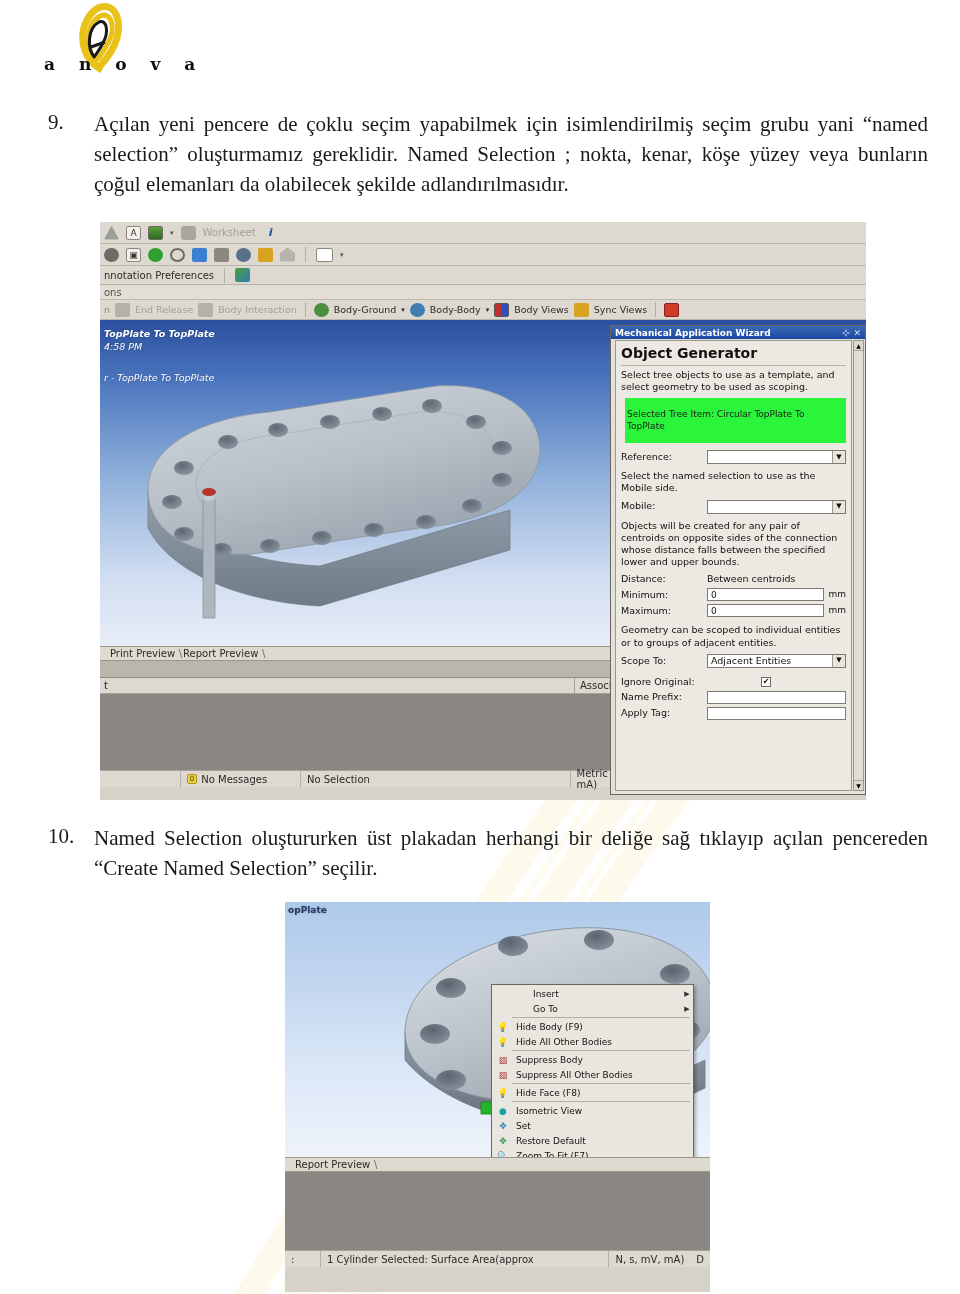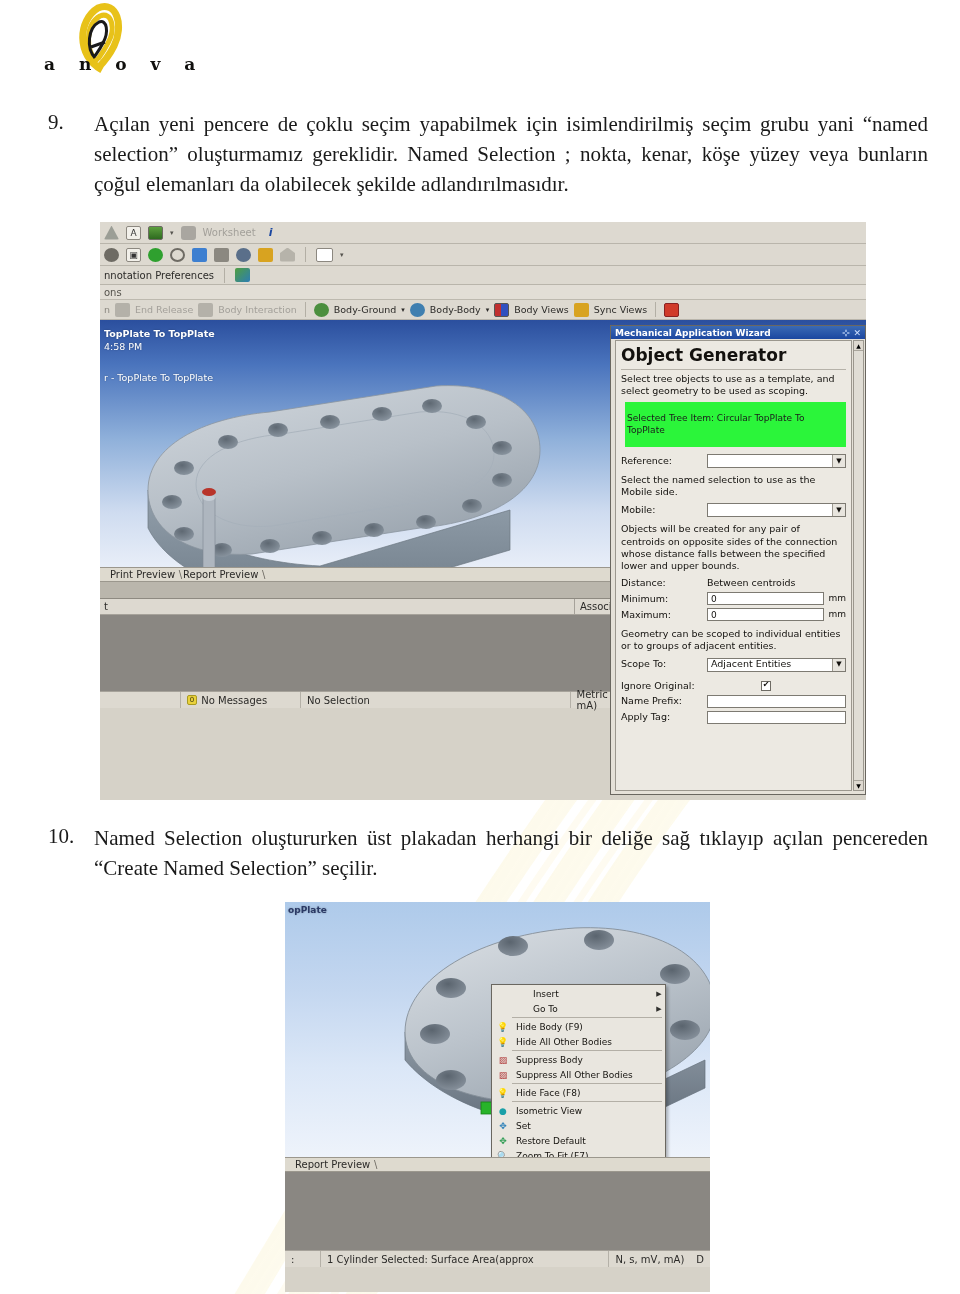--- a/index.html
+++ b/index.html
@@ -56,22 +56,23 @@
   .tb-icon { width:15px; height:14px; border-radius:2px; display:inline-block; position:relative;}
   .tb-sep { width:1px; height:15px; background:#b3afa5; margin:0 3px; }
   .ico-box { border:1px solid #8c8880; background:#f2f0ea; font-size:9px; color:#333;
              display:flex; align-items:center; justify-content:center; }
 
   .menustrip { height:15px; background:#e2ded6; border-bottom:1px solid #bdb9af;
                font-size:10px; color:#55534d; display:flex; align-items:center; padding-left:4px;}
 
   
   .gfx {
-    position:relative; width:100%; height:247px; overflow:hidden;
+    position:relative; width:100%; height:326px; overflow:hidden;
     background:linear-gradient(#2b4f9e 0%, #4a74bd 18%, #8fb0da 48%, #cfdcf0 78%, #e8eef8 100%);
+    font-style:italic;
   }
   .gfx-label { position:absolute; color:#ffffff; font-size:9.5px; font-weight:bold;
                text-shadow:0 0 2px rgba(0,0,0,.3); }
   .gfx-label.thin { font-weight:normal; }
   .ansys-logo {
     position:absolute; right:120px; top:14px; text-align:center; color:#ffffff;
     font-family:"DejaVu Sans", sans-serif;
   }
   .ansys-logo .big { font-size:23px; letter-spacing:2px; font-weight:500; line-height:1; }
   .ansys-logo .rel { font-size:13px; letter-spacing:.5px; margin-top:1px; }
@@ -109,21 +110,21 @@
   .wz-title {
     height:13px; background:linear-gradient(#3b6ab5,#1b47a0);
     color:#fff; font-size:9px; font-weight:bold;
     display:flex; align-items:center; padding:0 4px; gap:4px;
   }
   .wz-title .t { flex:1; }
   .wz-title .ic { font-size:9px; color:#cfe0ff; }
   .wz-body { position:absolute; left:4px; right:13px; top:14px; bottom:3px;
              background:#ece9e2; border:1px solid #9b978e; padding:4px 5px;
              font-size:9.5px; color:#13110e; overflow:hidden; line-height:1.28;}
-  .wz-h { font-weight:bold; font-size:17px; margin-bottom:2px; }
+  .wz-h { font-weight:bold; font-size:14px; margin-bottom:2px; }
   .wz-rule { height:1px; background:#b6b2a9; margin:1px 0 3px; }
   .wz-p { margin:0 0 5px 0; }
   .wz-green { background:#2bf53a; color:#1b1b1b; padding:11px 2px; margin:0 0 7px 4px; font-size:9px;}
   .wz-row { display:flex; align-items:center; margin-bottom:3px; }
   .wz-lab { width:86px; flex:none; }
   .wz-input { flex:1; height:13px; background:#ffffff; border:1px solid #7d7a72; }
   .wz-combo { flex:1; height:14px; background:#ffffff; border:1px solid #7d7a72;
               display:flex; align-items:center; justify-content:space-between; padding-left:3px; font-size:9.5px;}
   .wz-combo .arw { width:13px; height:100%; display:flex; align-items:center; justify-content:center;
                    border-left:1px solid #9c988f; background:#e8e5de; font-size:7px; }
@@ -137,21 +138,21 @@
                     font-size:6px; display:flex; align-items:center; justify-content:center; }
   .wz-scroll .btn.bot { position:absolute; bottom:0; width:100%; border-top:1px solid #a9a59c; border-bottom:none;}
 
   
   #shot2 { left:285px; top:902px; width:425px; height:390px; border:none; }
   .gfx2 {
     position:relative; width:100%; height:255px; overflow:hidden;
     background:linear-gradient(#aecaea 0%, #c4d7f0 35%, #dbe7f7 65%, #eef3fb 100%);
   }
   .ctx-menu {
-    position:absolute; left:206px; top:82px; width:175px;
+    position:absolute; left:206px; top:82px; width:203px;
     background:#e9e6df; border:1px solid #6a6760; z-index:12;
     font-family:"DejaVu Sans", sans-serif; font-size:9px; color:#15130f;
     box-shadow:2px 2px 3px rgba(0,0,0,.28);
     padding:1px 0;
   }
   .ctx-item { height:15px; display:flex; align-items:center; padding-left:3px; gap:4px; position:relative;}
   .ctx-item .gl { width:16px; text-align:center; font-size:9px; flex:none; }
   .ctx-item .lb { flex:1; padding-left:1px; }
   .ctx-item .ar { width:12px; text-align:center; font-size:7px; color:#30302e; }
   .ctx-sep { height:1px; background:#b3afa6; margin:1px 3px 1px 20px; }

